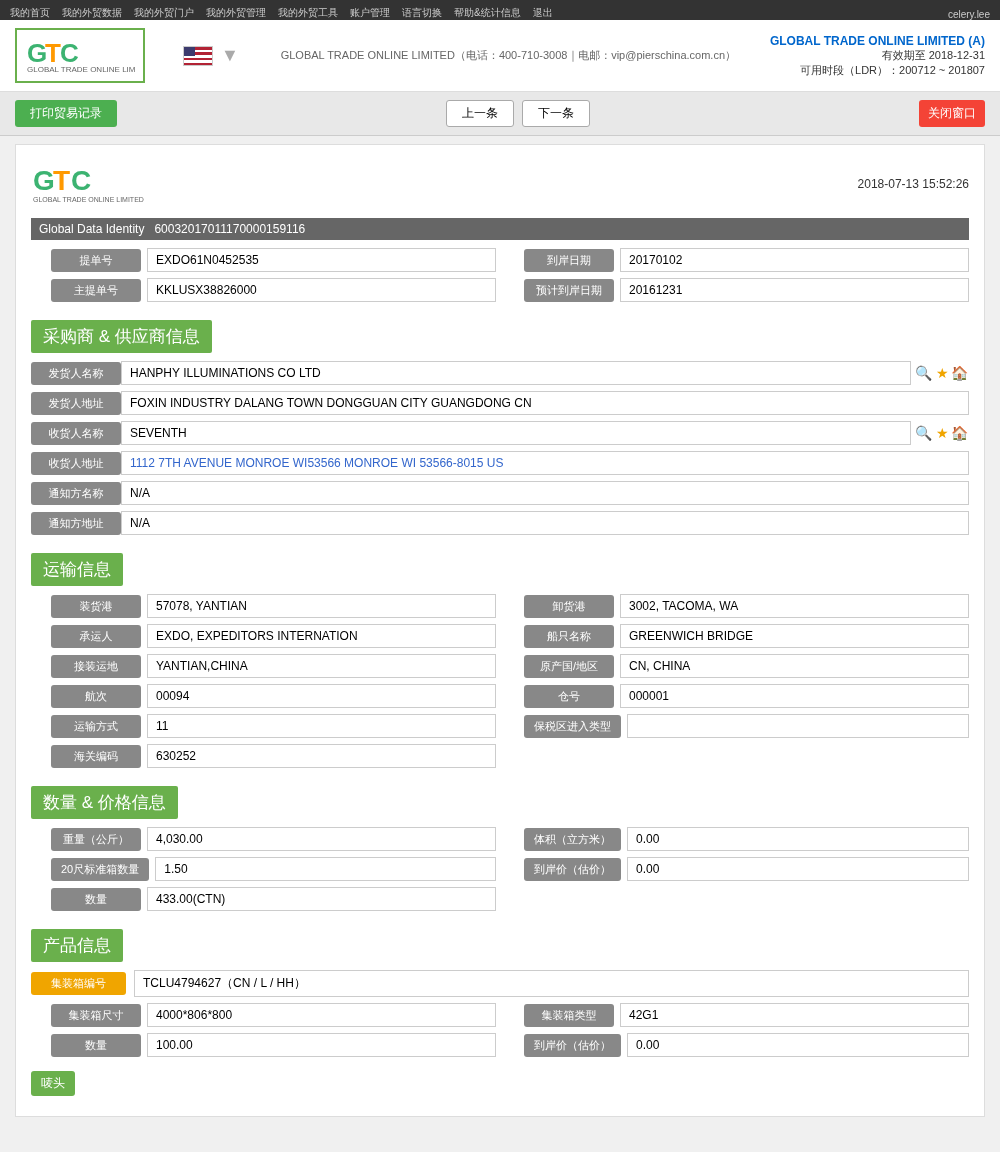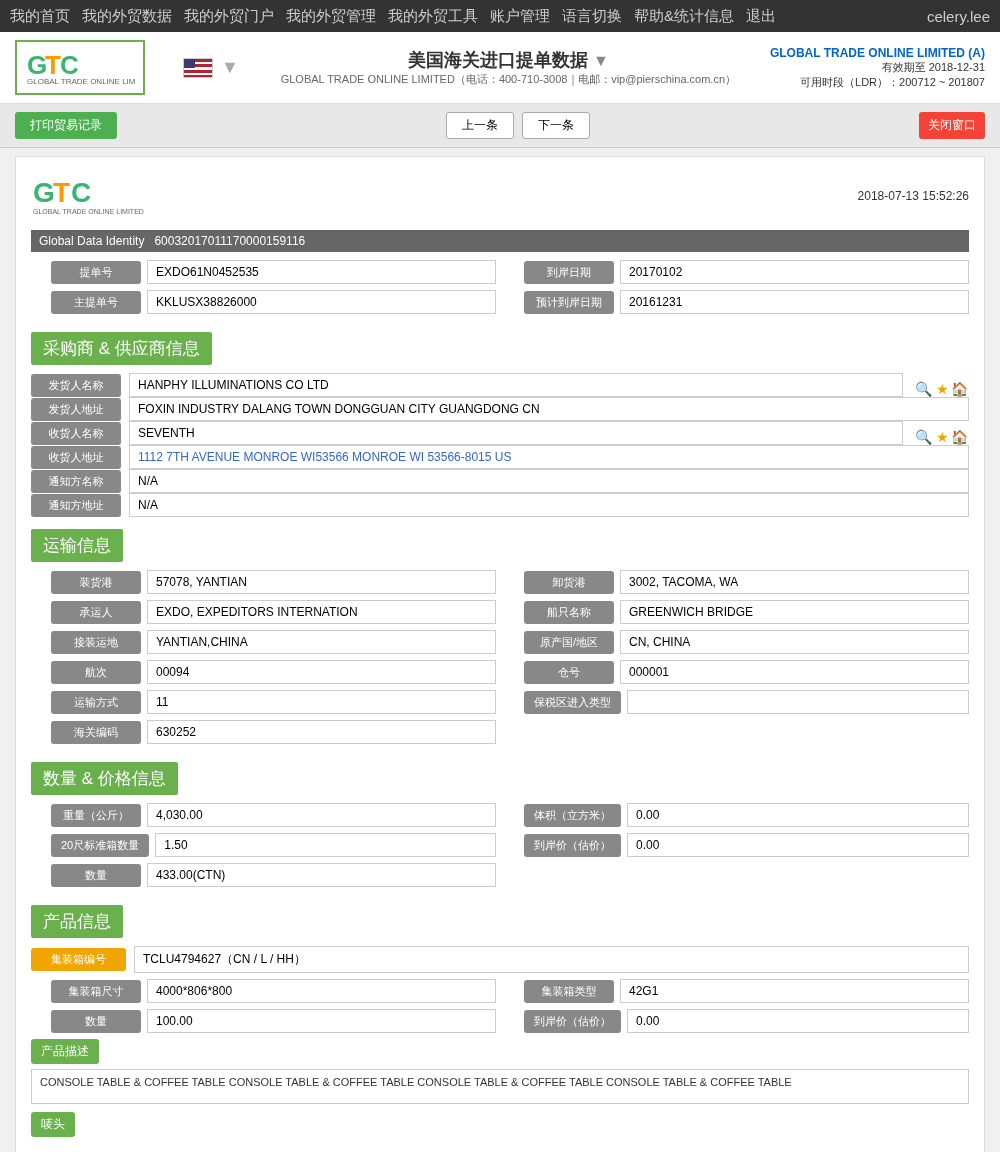--- a/index.html
+++ b/index.html
@@ -1,19 +1,19 @@
 <!DOCTYPE html>
 <html><head>
   <meta charset="utf-8">
   <style>
     * { box-sizing: border-box; margin: 0; padding: 0; }
     body { font-family: Arial, sans-serif; font-size: 12px; background: #f0f0f0; width: 1000px; }
 
     
-    .top-nav { background: #333; color: #ccc; display: flex; justify-content: space-between; align-items: center; padding: 0 10px; height: 32px; font-size: 15px; }
+    .top-nav { background: #333; color: #ccc; display: flex; justify-content: space-between; align-items: flex-end; padding: 0 10px; height: 20px; font-size: 10px; }
     .top-nav .nav-left { display: flex; gap: 12px; }
     .top-nav .nav-left span { cursor: pointer; }
     .top-nav .nav-right { color: #ccc; }
 
     
     .header { background: #fff; display: flex; align-items: center; padding: 8px 15px; border-bottom: 1px solid #ddd; }
     .logo-area { display: flex; align-items: center; width: 160px; }
     .logo-box { border: 2px solid #6ab04c; padding: 4px 8px; }
     .flag { width: 30px; height: 20px; background: linear-gradient(180deg, #B22234 0%, #B22234 15%, #fff 15%, #fff 30%, #B22234 30%, #B22234 45%, #fff 45%, #fff 60%, #B22234 60%, #B22234 75%, #fff 75%, #fff 90%, #B22234 90%, #B22234 100%); border: 1px solid #ccc; position: relative; }
     .flag::before { content: ''; position: absolute; top: 0; left: 0; width: 40%; height: 55%; background: #3C3B6E; }
@@ -44,21 +44,21 @@
     
     .field-row { display: flex; gap: 8px; margin-bottom: 6px; align-items: center; }
     .field-label { background: #888; color: #fff; padding: 4px 10px; border-radius: 3px; min-width: 90px; text-align: center; font-size: 11px; flex-shrink: 0; }
     .field-value { border: 1px solid #ccc; padding: 4px 8px; flex: 1; font-size: 12px; min-height: 24px; }
     .field-half { display: flex; gap: 6px; align-items: center; flex: 1; padding-left: 20px; }
 
     
     .section-header { background: #6ab04c; color: #fff; padding: 5px 12px; margin: 12px 0 8px 0; font-size: 17px; border-radius: 2px; display: inline-block; }
 
     
-    .supplier-field-row { display: flex; gap: 8px; align-items: flex-end; }
+    .supplier-field-row { display: flex; margin-bottom: 6px; align-items: center; }
     .supplier-label { background: #888; color: #fff; padding: 4px 10px; border-radius: 3px; min-width: 90px; text-align: center; font-size: 11px; flex-shrink: 0; }
     .supplier-value { border: 1px solid #ccc; padding: 4px 8px; flex: 1; font-size: 12px; min-height: 24px; }
     .supplier-icons { display: flex; gap: 3px; align-items: center; margin-left: 5px; }
     .icon-search { color: #666; cursor: pointer; font-size: 14px; }
     .icon-star { color: #f0a500; font-size: 14px; cursor: pointer; }
     .icon-home { color: #cc4400; font-size: 14px; cursor: pointer; }
 
     
     .container-id-label { background: #f0a500; color: #fff; padding: 4px 20px; border-radius: 3px; min-width: 90px; text-align: right; font-size: 11px; flex-shrink: 0; }
 
@@ -98,24 +98,20 @@
         <text x="35" y="28" font-size="26" font-weight="bold" fill="#3cb371">C</text>
         <text x="2" y="38" font-size="8" fill="#666">GLOBAL TRADE ONLINE LIMITED</text>
       </svg>
     </div>
   </div>
   <div style="margin: 0 8px;">
     <div class="flag"></div>
   </div>
   <span style="font-size:18px; color:#aaa; margin-right:8px;">▼</span>
   <div class="title-area">
-    <h2>
-      <span>美国海关进口提单数据</span>
-      <span style="color:#888; font-size:16px;"> ▼</span>
-    </h2>
     <div class="company-info">GLOBAL TRADE ONLINE LIMITED（电话：400-710-3008｜电邮：vip@pierschina.com.cn）</div>
   </div>
   <div class="top-right-info">
     <div class="company-name">GLOBAL TRADE ONLINE LIMITED (A)</div>
     <div class="dates">有效期至 2018-12-31</div>
     <div class="dates">可用时段（LDR）：200712 ~ 201807</div>
   </div>
 </div>
 
 <div class="toolbar">
@@ -337,24 +333,20 @@
       <div class="field-label">数量</div>
       <div class="field-value">100.00</div>
     </div>
     <div class="field-half">
       <div class="field-label">到岸价（估价）</div>
       <div class="field-value">0.00</div>
     </div>
   </div>
 
   
-  <div>
-    <div class="product-desc-label">产品描述</div>
-    <div class="product-desc-content">CONSOLE TABLE &amp; COFFEE TABLE CONSOLE TABLE &amp; COFFEE TABLE CONSOLE TABLE &amp; COFFEE TABLE CONSOLE TABLE &amp; COFFEE TABLE</div>
-  </div>
 
   
   <div>
     <div class="marks-label">唛头</div>
     
   </div>
 
   
   
 

